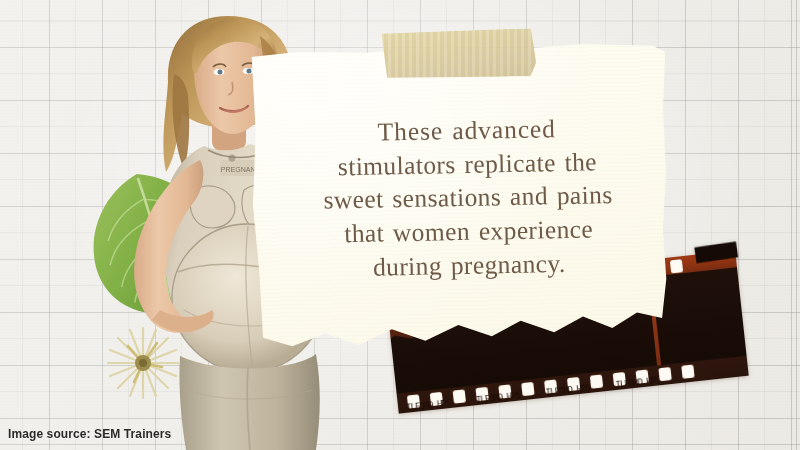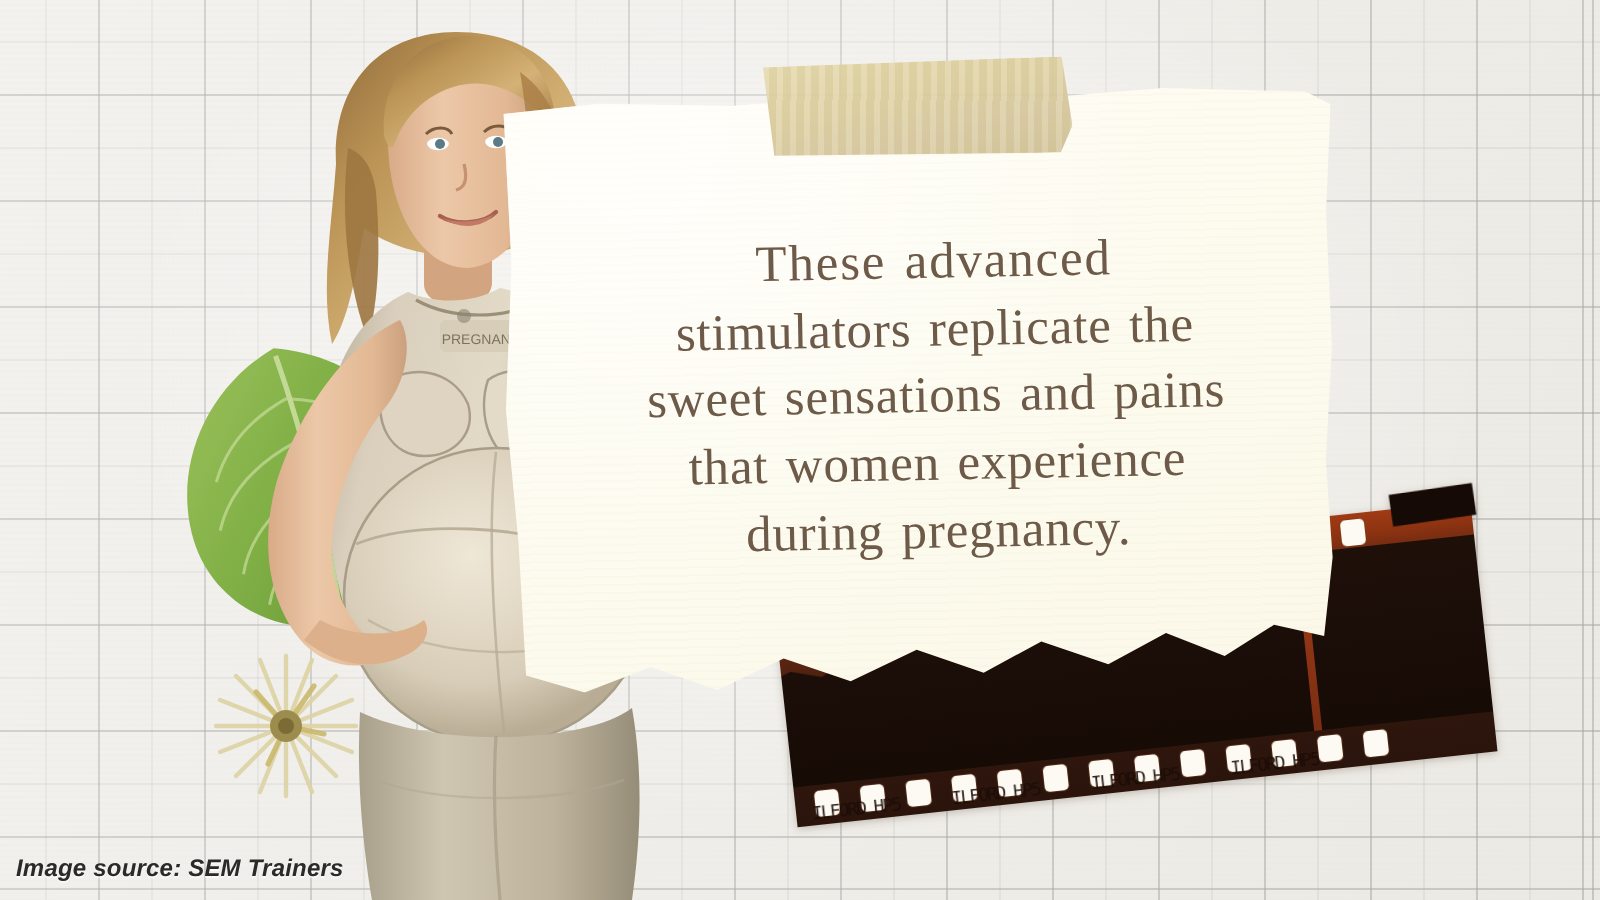--- a/index.html
+++ b/index.html
@@ -188,21 +188,20 @@
     word-spacing:2px;
   }
   .quote .line { display:block; white-space:nowrap; }
   .quote .line:first-child { letter-spacing:.9px; }
 
   
   .caption {
     position:absolute;
     left:8px; bottom:9px;
     font-family:"Liberation Sans", sans-serif;
-    font-style:italic;
     font-size:12px;
     font-weight:600;
     color:#2c2a28;
     letter-spacing:.1px;
     z-index:12;
     text-shadow:0 1px 0 rgba(255,255,255,.6);
   }
 </style>
 </head>
 <body>

